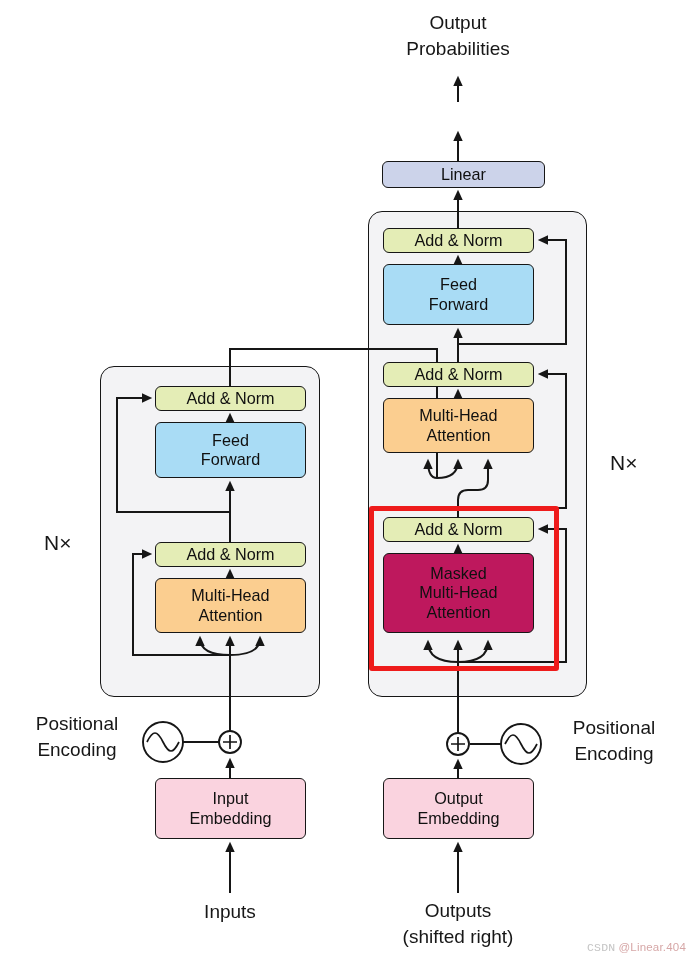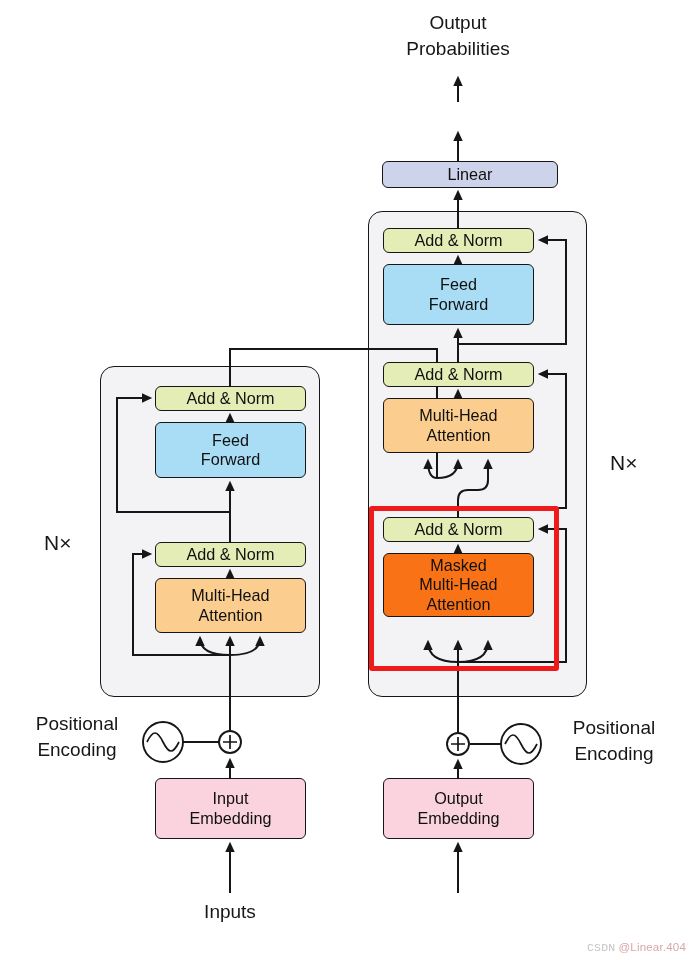--- a/index.html
+++ b/index.html
@@ -90,30 +90,30 @@
     </g>
     <g>
       <circle class="icon-shape" cx="458" cy="744" r="11"></circle>
       <path class="icon-line" d="M458,737 L458,751 M451,744 L465,744"></path>
     </g>
   </svg>
 
   <div class="lbl" style="left:368px; top:10px; width:180px;">Output
 Probabilities</div>
 
-  <div class="nbox" style="left: 382px; top: 161px; width: 176px; height: 27px; background-color: rgb(204, 211, 234);"><span>Linear</span></div>
+  <div class="nbox" style="left: 382px; top: 161px; width: 163px; height: 27px; background-color: rgb(204, 211, 234);"><span>Linear</span></div>
 
   <div class="nbox" style="left: 383px; top: 228px; width: 151px; height: 25px; background-color: rgb(228, 237, 182);"><span>Add &amp; Norm</span></div>
   <div class="nbox" style="left: 383px; top: 264px; width: 151px; height: 61px; background-color: rgb(169, 220, 245);"><span>Feed
 Forward</span></div>
   <div class="nbox" style="left: 383px; top: 362px; width: 151px; height: 25px; background-color: rgb(228, 237, 182);"><span>Add &amp; Norm</span></div>
   <div class="nbox" style="left: 383px; top: 398px; width: 151px; height: 55px; background-color: rgb(251, 206, 144);"><span>Multi-Head
 Attention</span></div>
   <div class="nbox" style="left: 383px; top: 517px; width: 151px; height: 25px; background-color: rgb(228, 237, 182);"><span>Add &amp; Norm</span></div>
-  <div class="nbox" style="left: 383px; top: 553px; width: 151px; height: 64px; background-color: #f97316;"><span>Masked
+  <div class="nbox" style="left: 383px; top: 553px; width: 151px; height: 80px; background-color: #be185d;"><span>Masked
 Multi-Head
 Attention</span></div>
 
   <div class="nbox" style="left: 155px; top: 386px; width: 151px; height: 25px; background-color: rgb(228, 237, 182);"><span>Add &amp; Norm</span></div>
   <div class="nbox" style="left: 155px; top: 422px; width: 151px; height: 56px; background-color: rgb(169, 220, 245);"><span>Feed
 Forward</span></div>
   <div class="nbox" style="left: 155px; top: 542px; width: 151px; height: 25px; background-color: rgb(228, 237, 182);"><span>Add &amp; Norm</span></div>
   <div class="nbox" style="left: 155px; top: 578px; width: 151px; height: 55px; background-color: rgb(251, 206, 144);"><span>Multi-Head
 Attention</span></div>
 
@@ -124,20 +124,22 @@
 
   <div class="ntimes" style="left:44px; top:531px;">N×</div>
   <div class="ntimes" style="left:610px; top:451px;">N×</div>
 
   <div class="lbl" style="left:14px; top:711px; width:126px;">Positional
 Encoding</div>
   <div class="lbl" style="left:551px; top:715px; width:126px;">Positional
 Encoding</div>
 
   <div class="lbl" style="left:180px; top:899px; width:100px;">Inputs</div>
+  <div class="lbl" style="left:368px; top:898px; width:180px;">Outputs
+(shifted right)</div>
 
   <div class="red-frame" style="border-color: rgb(238, 27, 27);"></div>
 
   <div class="watermark">
     <span class="wm-prefix">CSDN</span><span class="wm-handle">@Linear.404</span>
   </div>
 
 </div>
 
 </body></html>

